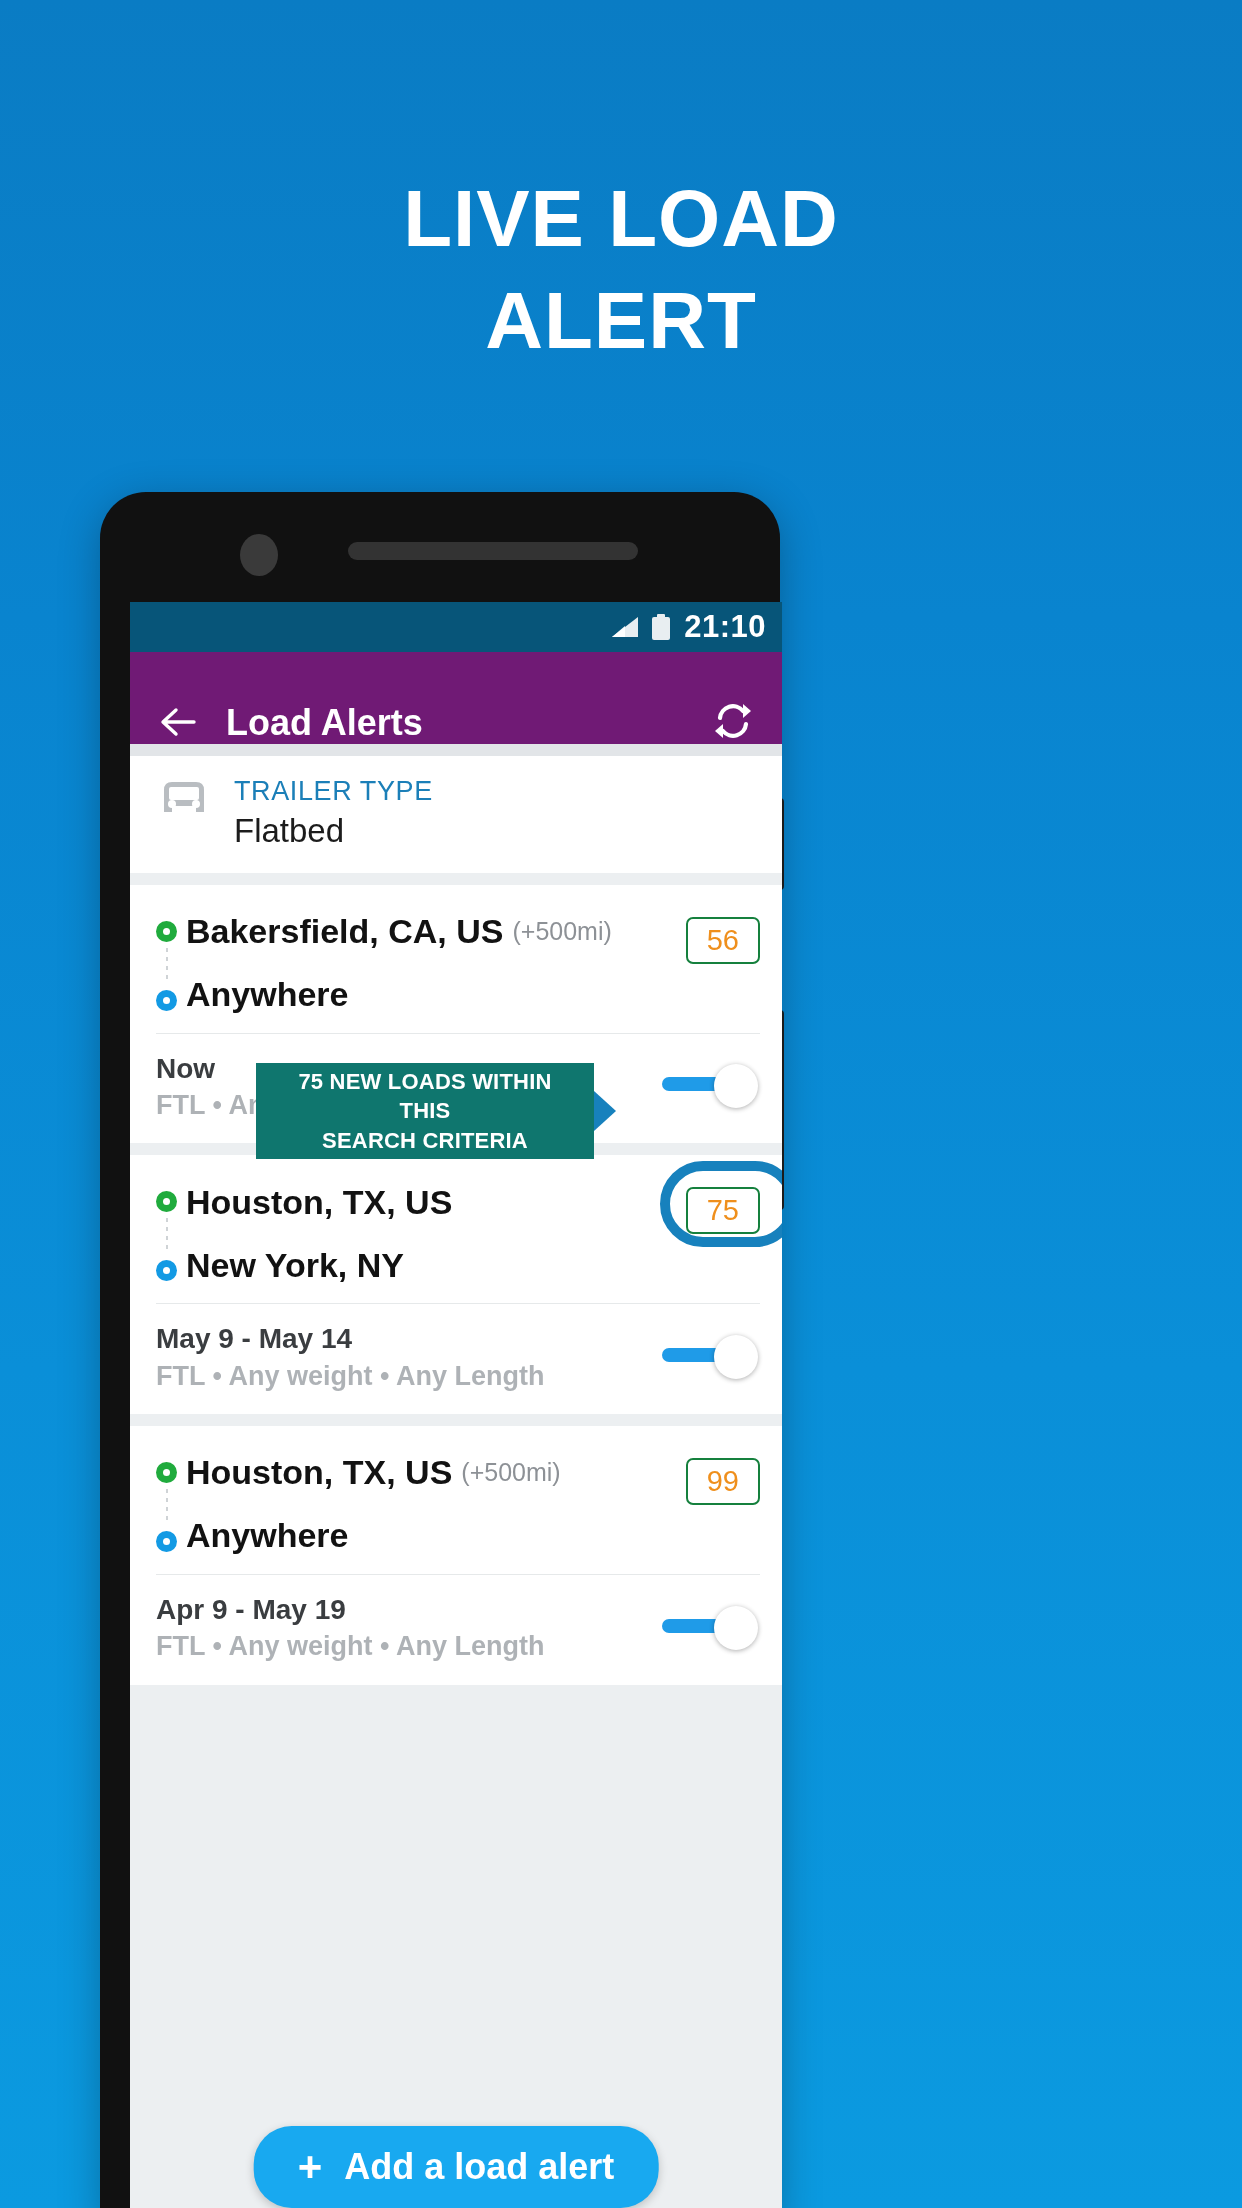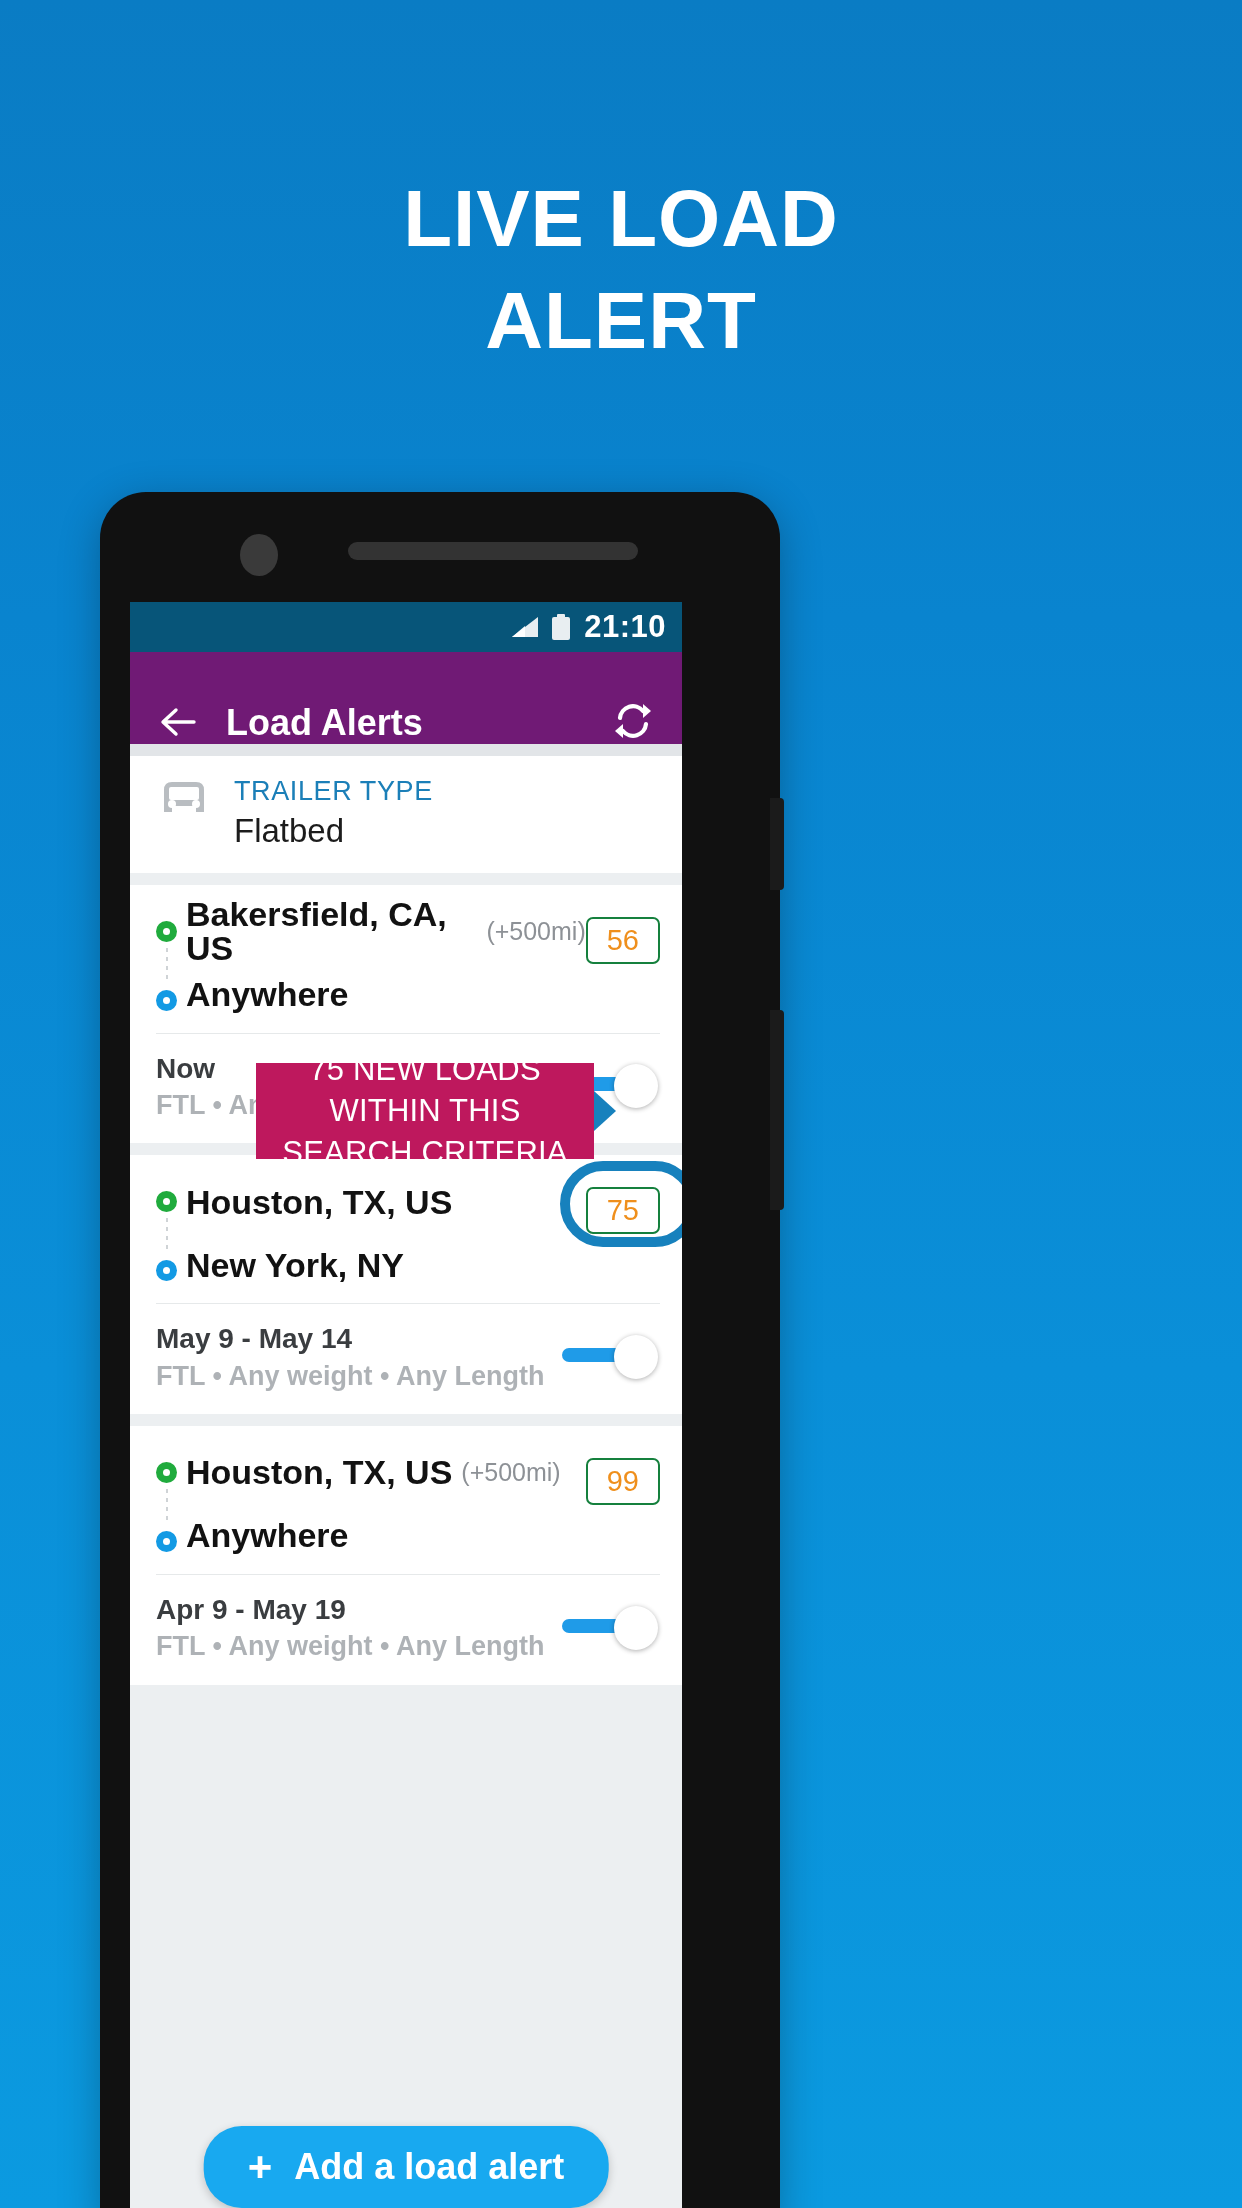--- a/index.html
+++ b/index.html
@@ -49,21 +49,21 @@
     position:absolute; left:770px;
     width:14px; background:#1b1b1b; border-radius:0 4px 4px 0;
   }
   .phone-btn.b1 { top:798px; height:92px; }
   .phone-btn.b2 { top:1010px; height:200px; }
 
   
   .screen {
     position:absolute;
     left:130px; top:602px;
-    width:552px; height:1606px;
+    width:652px; height:1606px;
     background:#eceff1;
     overflow:hidden;
   }
 
   
   .statusbar {
     height:50px; background:#075579;
     display:flex; align-items:center; justify-content:flex-end;
     padding-right:16px; gap:14px;
   }
@@ -159,25 +159,25 @@
     position:absolute; right:0; top:0;
     width:44px; height:44px; border-radius:50%;
     background:#ffffff; box-shadow:0 1px 5px rgba(0,0,0,0.32);
   }
 
   
   .tooltip {
     position:absolute;
     left:256px; top:1063px;
     width:338px; height:96px;
-    background:#be185d;
+    background:#0f766e;
     color:#ffffff;
     display:flex; align-items:center; justify-content:center;
     text-align:center;
-    font-size:31px; font-weight:normal;
+    font-size:22px; font-weight:bold;
     line-height:1.33;
     padding:0 16px;
     letter-spacing:0.2px;
   }
   .tooltip::after {
     content:""; position:absolute; right:-22px; top:28px;
     border-top:20px solid transparent;
     border-bottom:20px solid transparent;
     border-left:22px solid #1781bd;
   }

